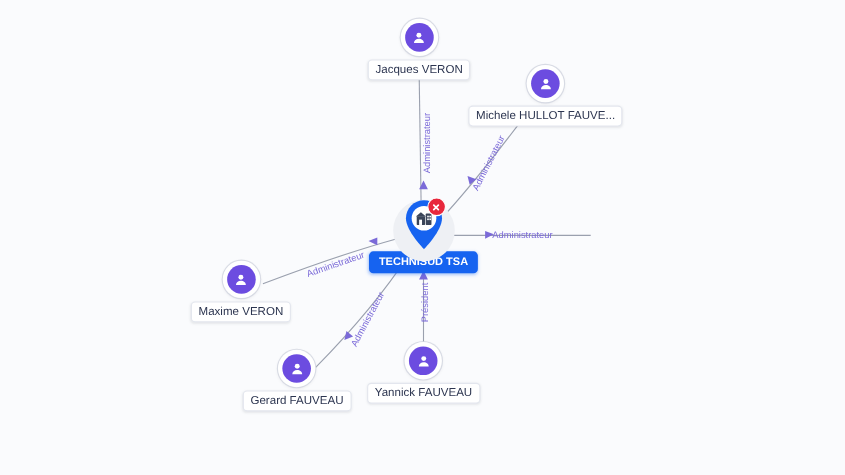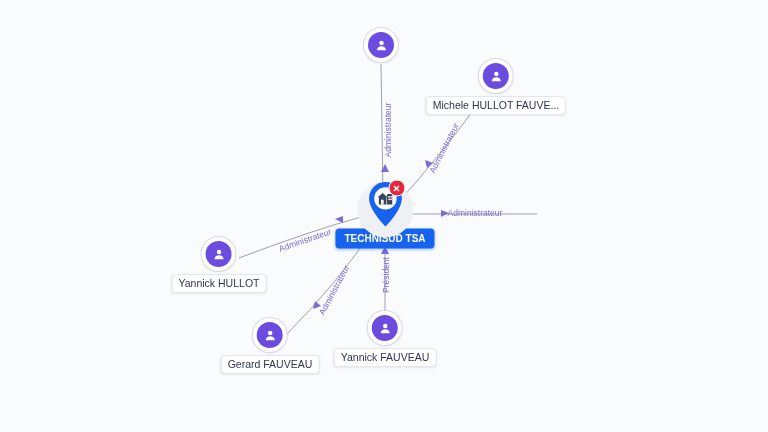--- a/index.html
+++ b/index.html
@@ -168,20 +168,21 @@
 
   <div class="person-node" style="left:381px; top:45px;">
     <div class="avatar-ring">
       <div class="avatar-disc">
         <svg width="15" height="15" viewBox="0 0 24 24" fill="#ffffff">
           <circle cx="12" cy="8" r="3.6"></circle>
           <path d="M4.8 19.5c0-3.9 3.2-6.3 7.2-6.3s7.2 2.4 7.2 6.3z"></path>
         </svg>
       </div>
     </div>
+    <div class="name-pill">Jacques VERON</div>
   </div>
 
   <div class="person-node" style="left:496px; top:87px;justify-content:center;">
     <div class="avatar-ring">
       <div class="avatar-disc">
         <svg width="15" height="15" viewBox="0 0 24 24" fill="#ffffff">
           <circle cx="12" cy="8" r="3.6"></circle>
           <path d="M4.8 19.5c0-3.9 3.2-6.3 7.2-6.3s7.2 2.4 7.2 6.3z"></path>
         </svg>
       </div>
@@ -192,21 +193,21 @@
 
   <div class="person-node" style="left:219px; top:265px;">
     <div class="avatar-ring">
       <div class="avatar-disc">
         <svg width="15" height="15" viewBox="0 0 24 24" fill="#ffffff">
           <circle cx="12" cy="8" r="3.6"></circle>
           <path d="M4.8 19.5c0-3.9 3.2-6.3 7.2-6.3s7.2 2.4 7.2 6.3z"></path>
         </svg>
       </div>
     </div>
-    <div class="name-pill">Yannick HULLOT</div>
+    <div class="name-pill">Maxime VERON</div>
   </div>
 
   <div class="person-node" style="left:270px; top:346px;justify-content:space-between;">
     <div class="avatar-ring">
       <div class="avatar-disc">
         <svg width="15" height="15" viewBox="0 0 24 24" fill="#ffffff">
           <circle cx="12" cy="8" r="3.6"></circle>
           <path d="M4.8 19.5c0-3.9 3.2-6.3 7.2-6.3s7.2 2.4 7.2 6.3z"></path>
         </svg>
       </div>

